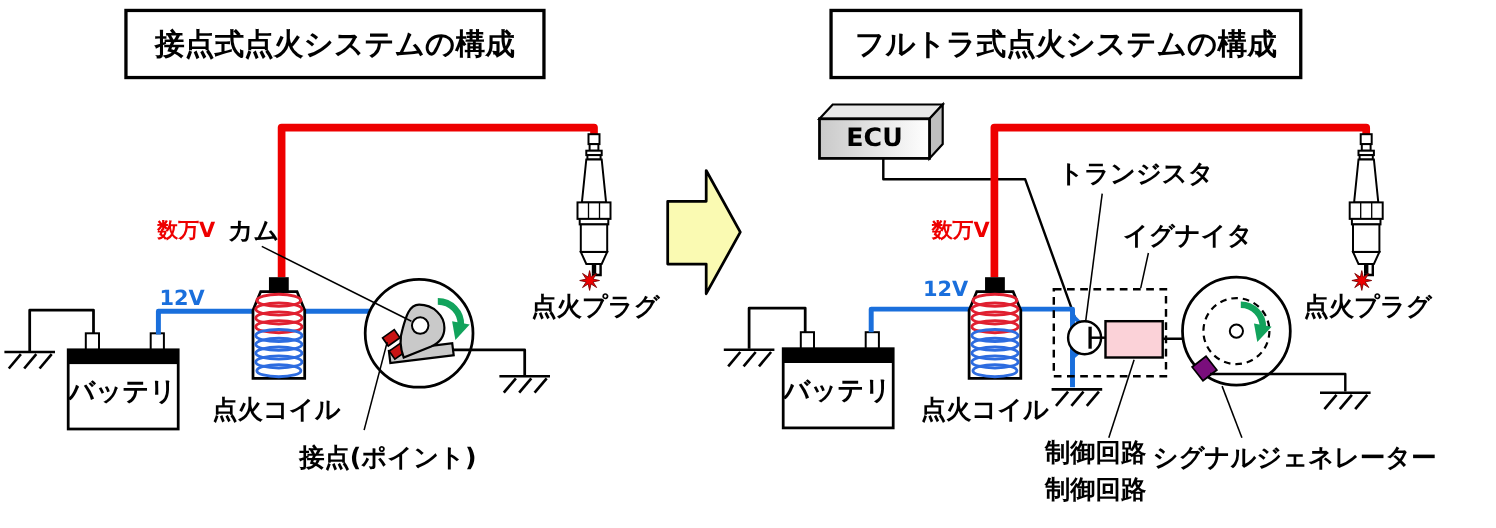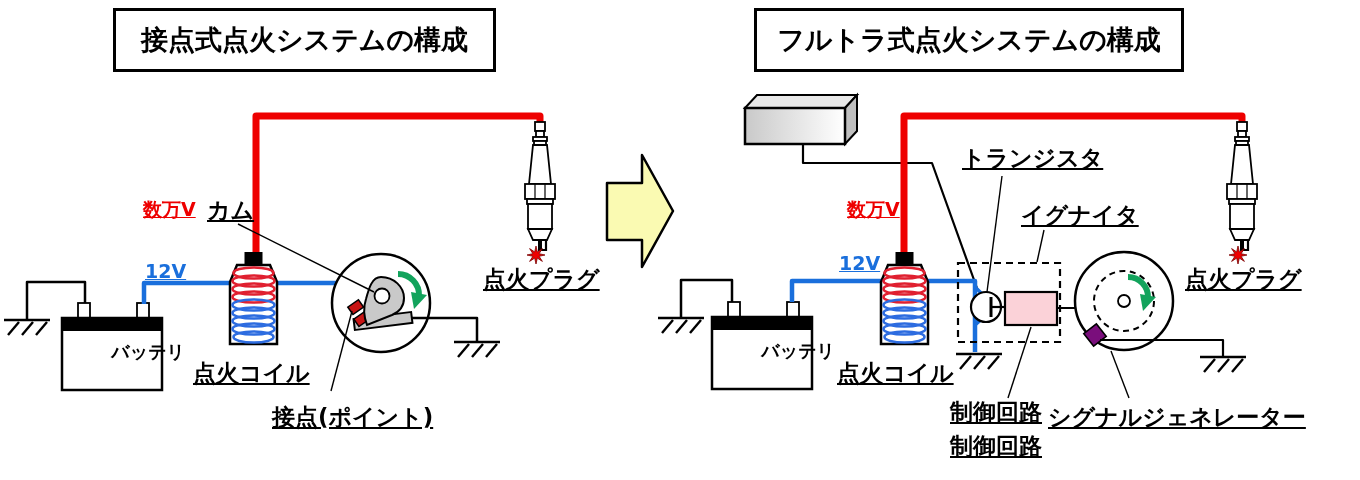--- a/index.html
+++ b/index.html
@@ -11,31 +11,31 @@
     --pickup-fill:#7a0e7c;
     --component-gray:#c9c9c9;
     --coil-primary:#e02030;
     --coil-secondary:#2d6ce0;
   }
   html,body{margin:0;padding:0;background:#fff;}
   .stage{position:relative;width:1360px;height:480px;background:#fff;overflow:hidden;
          font-family:"DejaVu Sans",sans-serif;}
   .stage svg{position:absolute;left:0;top:0;}
   .lbl{position:absolute;font-weight:bold;color:#000;white-space:nowrap;
-       font-size:23px;line-height:1.15;text-decoration:underline;}
+       font-size:23px;line-height:1.15;}
   .lbl.small{font-size:19px;}
   .lbl.red{color:var(--wire-high-voltage);}
   .lbl.blue{color:var(--wire-low-voltage);text-align:right;}
   .box-title{position:absolute;border:3px solid #000;background:#fff;
              font-weight:bold;font-size:27px;text-align:center;
              display:flex;align-items:center;justify-content:center;}
   .ecu-label{position:absolute;font-weight:bold;font-size:23px;text-align:center;
              display:flex;align-items:center;justify-content:center;color:#000;}
-  .batt-label{position:absolute;width:123px;text-align:right;font-weight:bold;
-              font-size:18px;color:#000;}
+  .batt-label{position:absolute;width:123px;text-align:left;font-weight:bold;
+              font-size:24px;color:#000;}
   
   .comp{fill:#fff;stroke:#000;stroke-width:1.8;}
   .comp25{fill:#fff;stroke:#000;stroke-width:2.5;}
   .blk{fill:#000;stroke:none;}
   .thin{stroke:#000;stroke-width:1.2;fill:none;}
   .ptr{stroke:#000;stroke-width:1.4;fill:none;}
   .w-red{stroke:var(--wire-high-voltage);stroke-width:7;fill:none;stroke-linejoin:round;}
   .w-blue{stroke:var(--wire-low-voltage);stroke-width:4.5;fill:none;stroke-linejoin:round;}
   .w-blk{stroke:#000;stroke-width:2.5;fill:none;stroke-linejoin:round;}
   .w-blk2{stroke:#000;stroke-width:2.2;fill:none;stroke-linejoin:round;}
@@ -223,20 +223,21 @@
 <div class="box-title" style="left:113px;top:8px;width:377px;height:58px;">接点式点火システムの構成</div>
 
 <div class="lbl small red" style="left:143px;top:199px;">数万V</div>
 <div class="lbl" style="left:207px;top:197px;">カム</div>
 <div class="lbl small blue" style="left:145px;top:261px;">12V</div>
 <div class="batt-label" style="left:62px;top:340px;">バッテリ</div>
 <div class="lbl" style="left:193px;top:360px;">点火コイル</div>
 <div class="lbl" style="left:272px;top:404px;">接点(ポイント)</div>
 <div class="lbl" style="left:483px;top:266px;">点火プラグ</div>
 
+<div class="ecu-label" style="left:745px;top:108px;width:100px;height:36px;">ECU</div>
 <div class="lbl" style="left:962px;top:145px;">トランジスタ</div>
 <div class="lbl" style="left:1021px;top:202px;">イグナイタ</div>
 <div class="lbl small red" style="left:847px;top:199px;">数万V</div>
 <div class="lbl small blue" style="left:839px;top:253px;">12V</div>
 <div class="batt-label" style="left:712px;top:339px;">バッテリ</div>
 <div class="lbl" style="left:837px;top:360px;">点火コイル</div>
 <div class="lbl" style="left:950px;top:399px;">制御回路</div>
 <div class="lbl" style="left:950px;top:433px;">制御回路</div>
 <div class="lbl" style="left:1048px;top:404px;">シグナルジェネレーター</div>
 <div class="lbl" style="left:1185px;top:266px;">点火プラグ</div>

